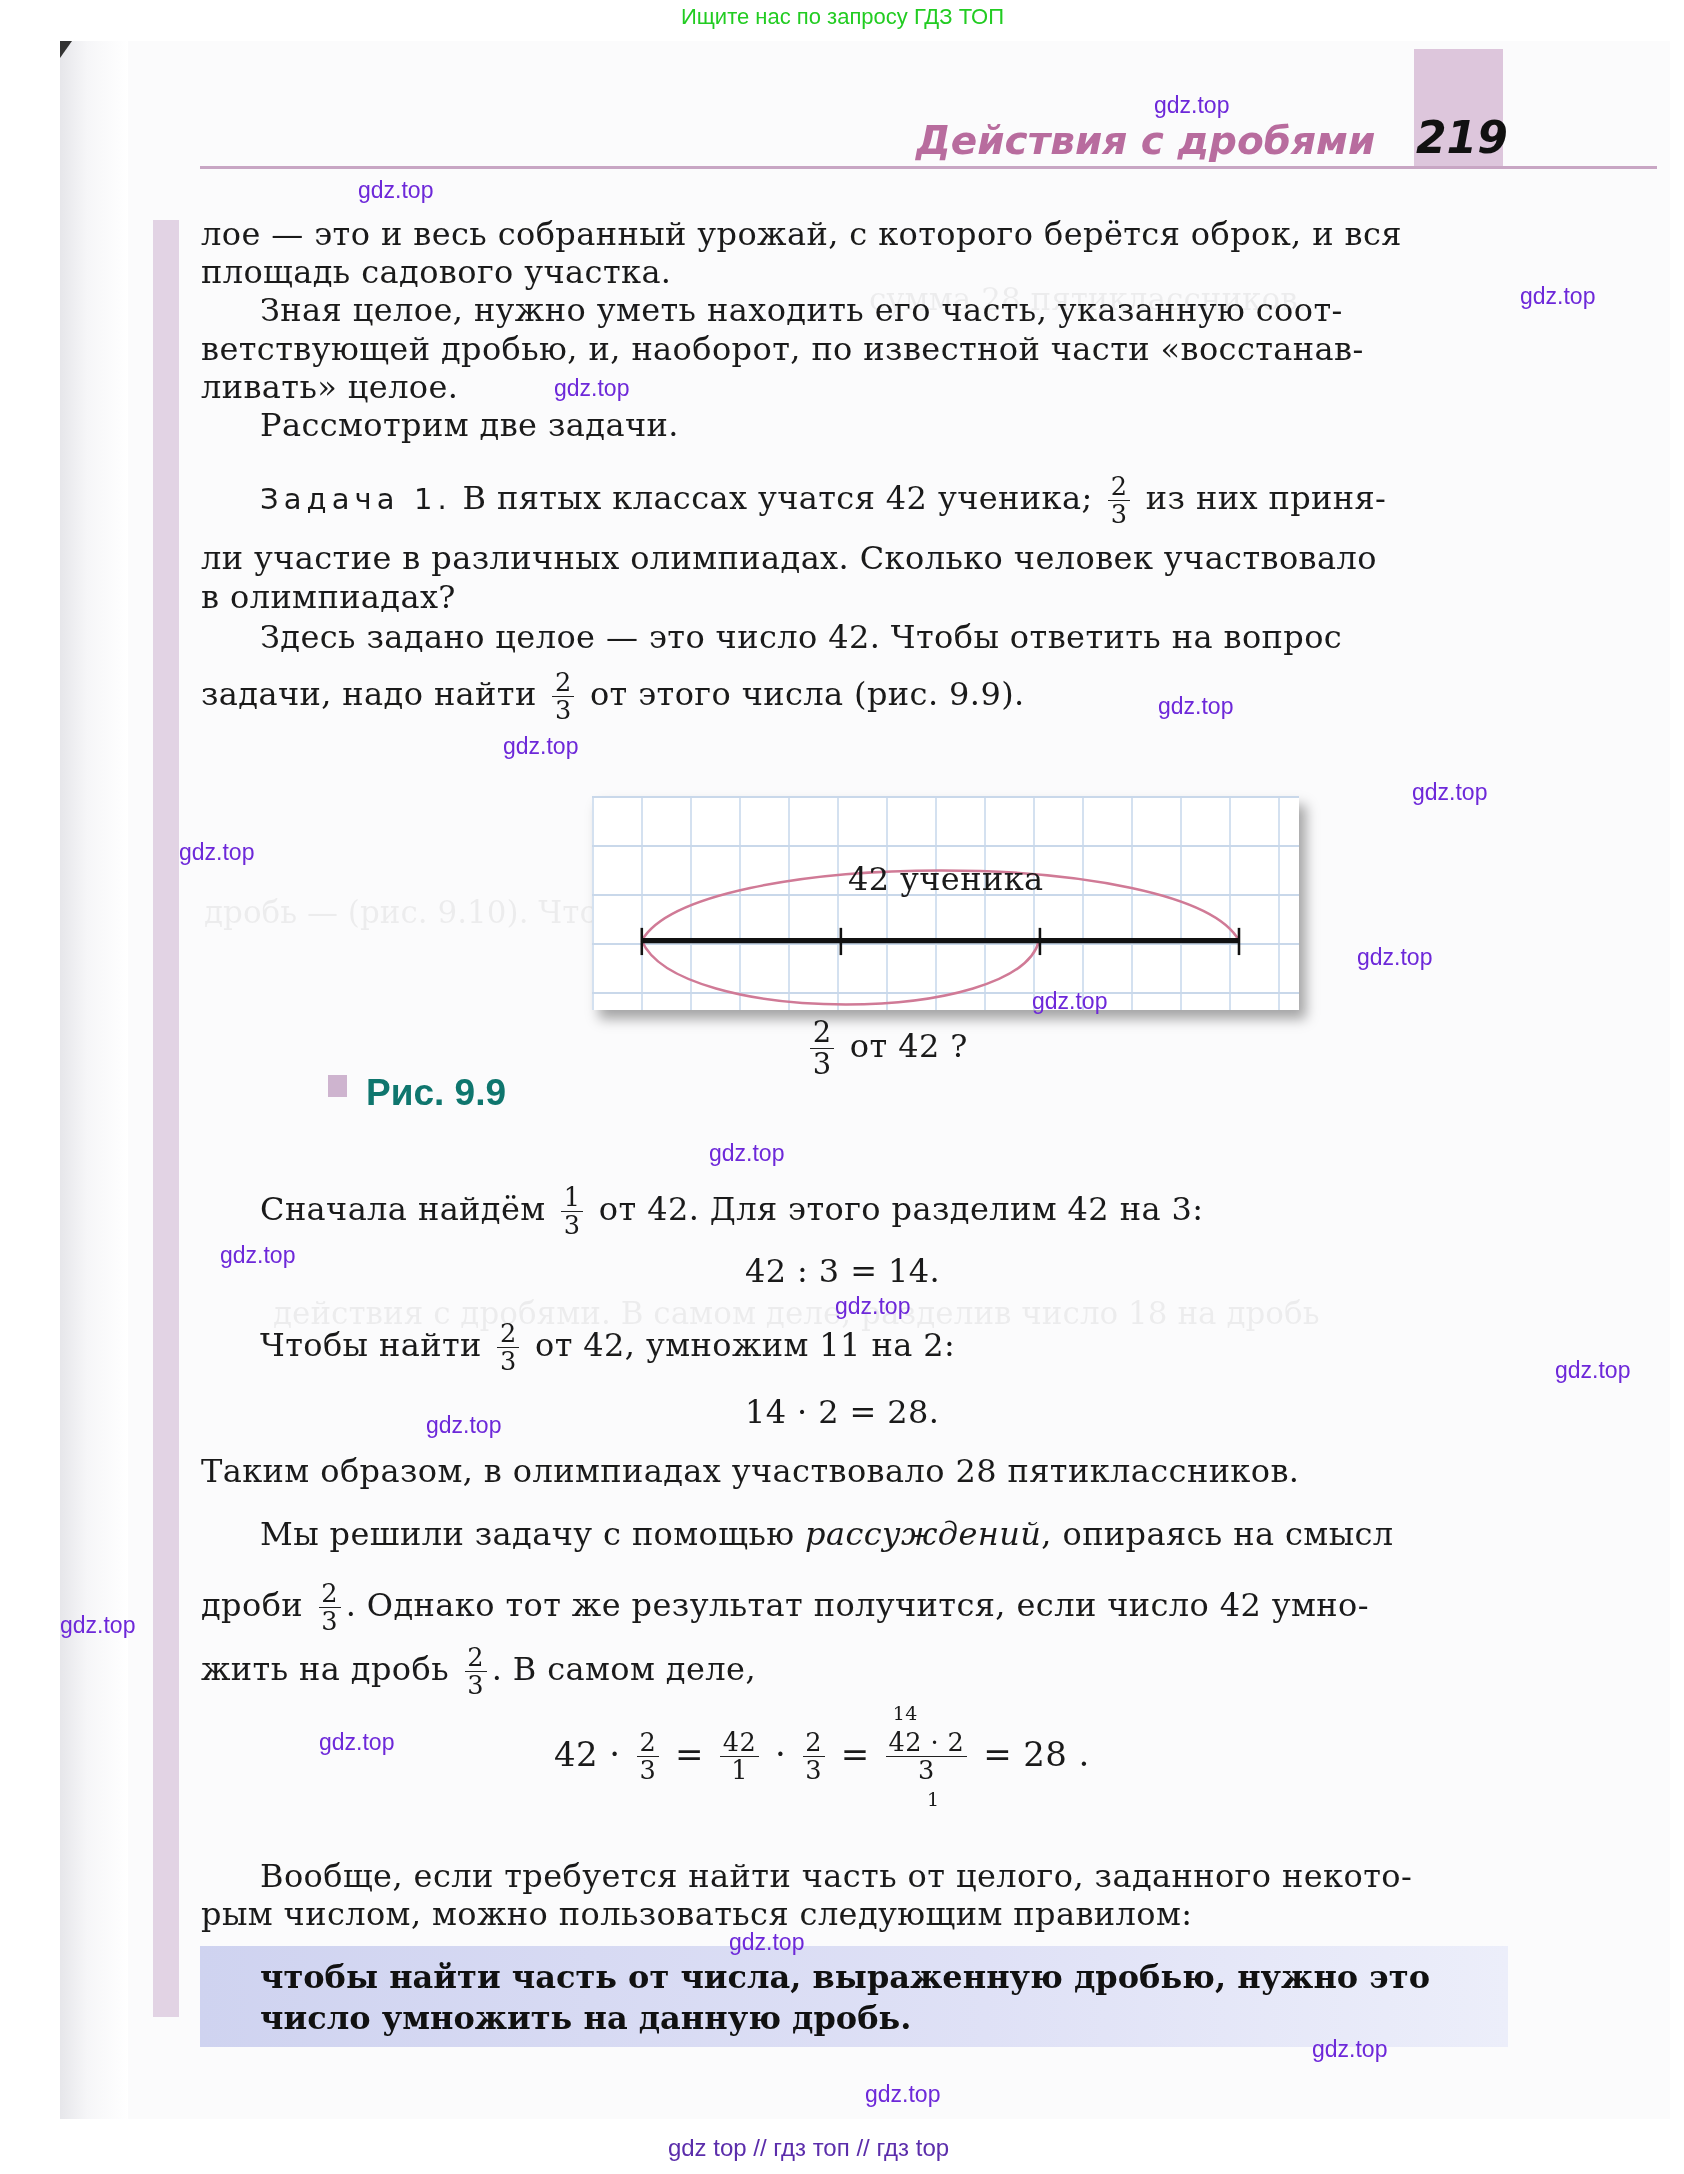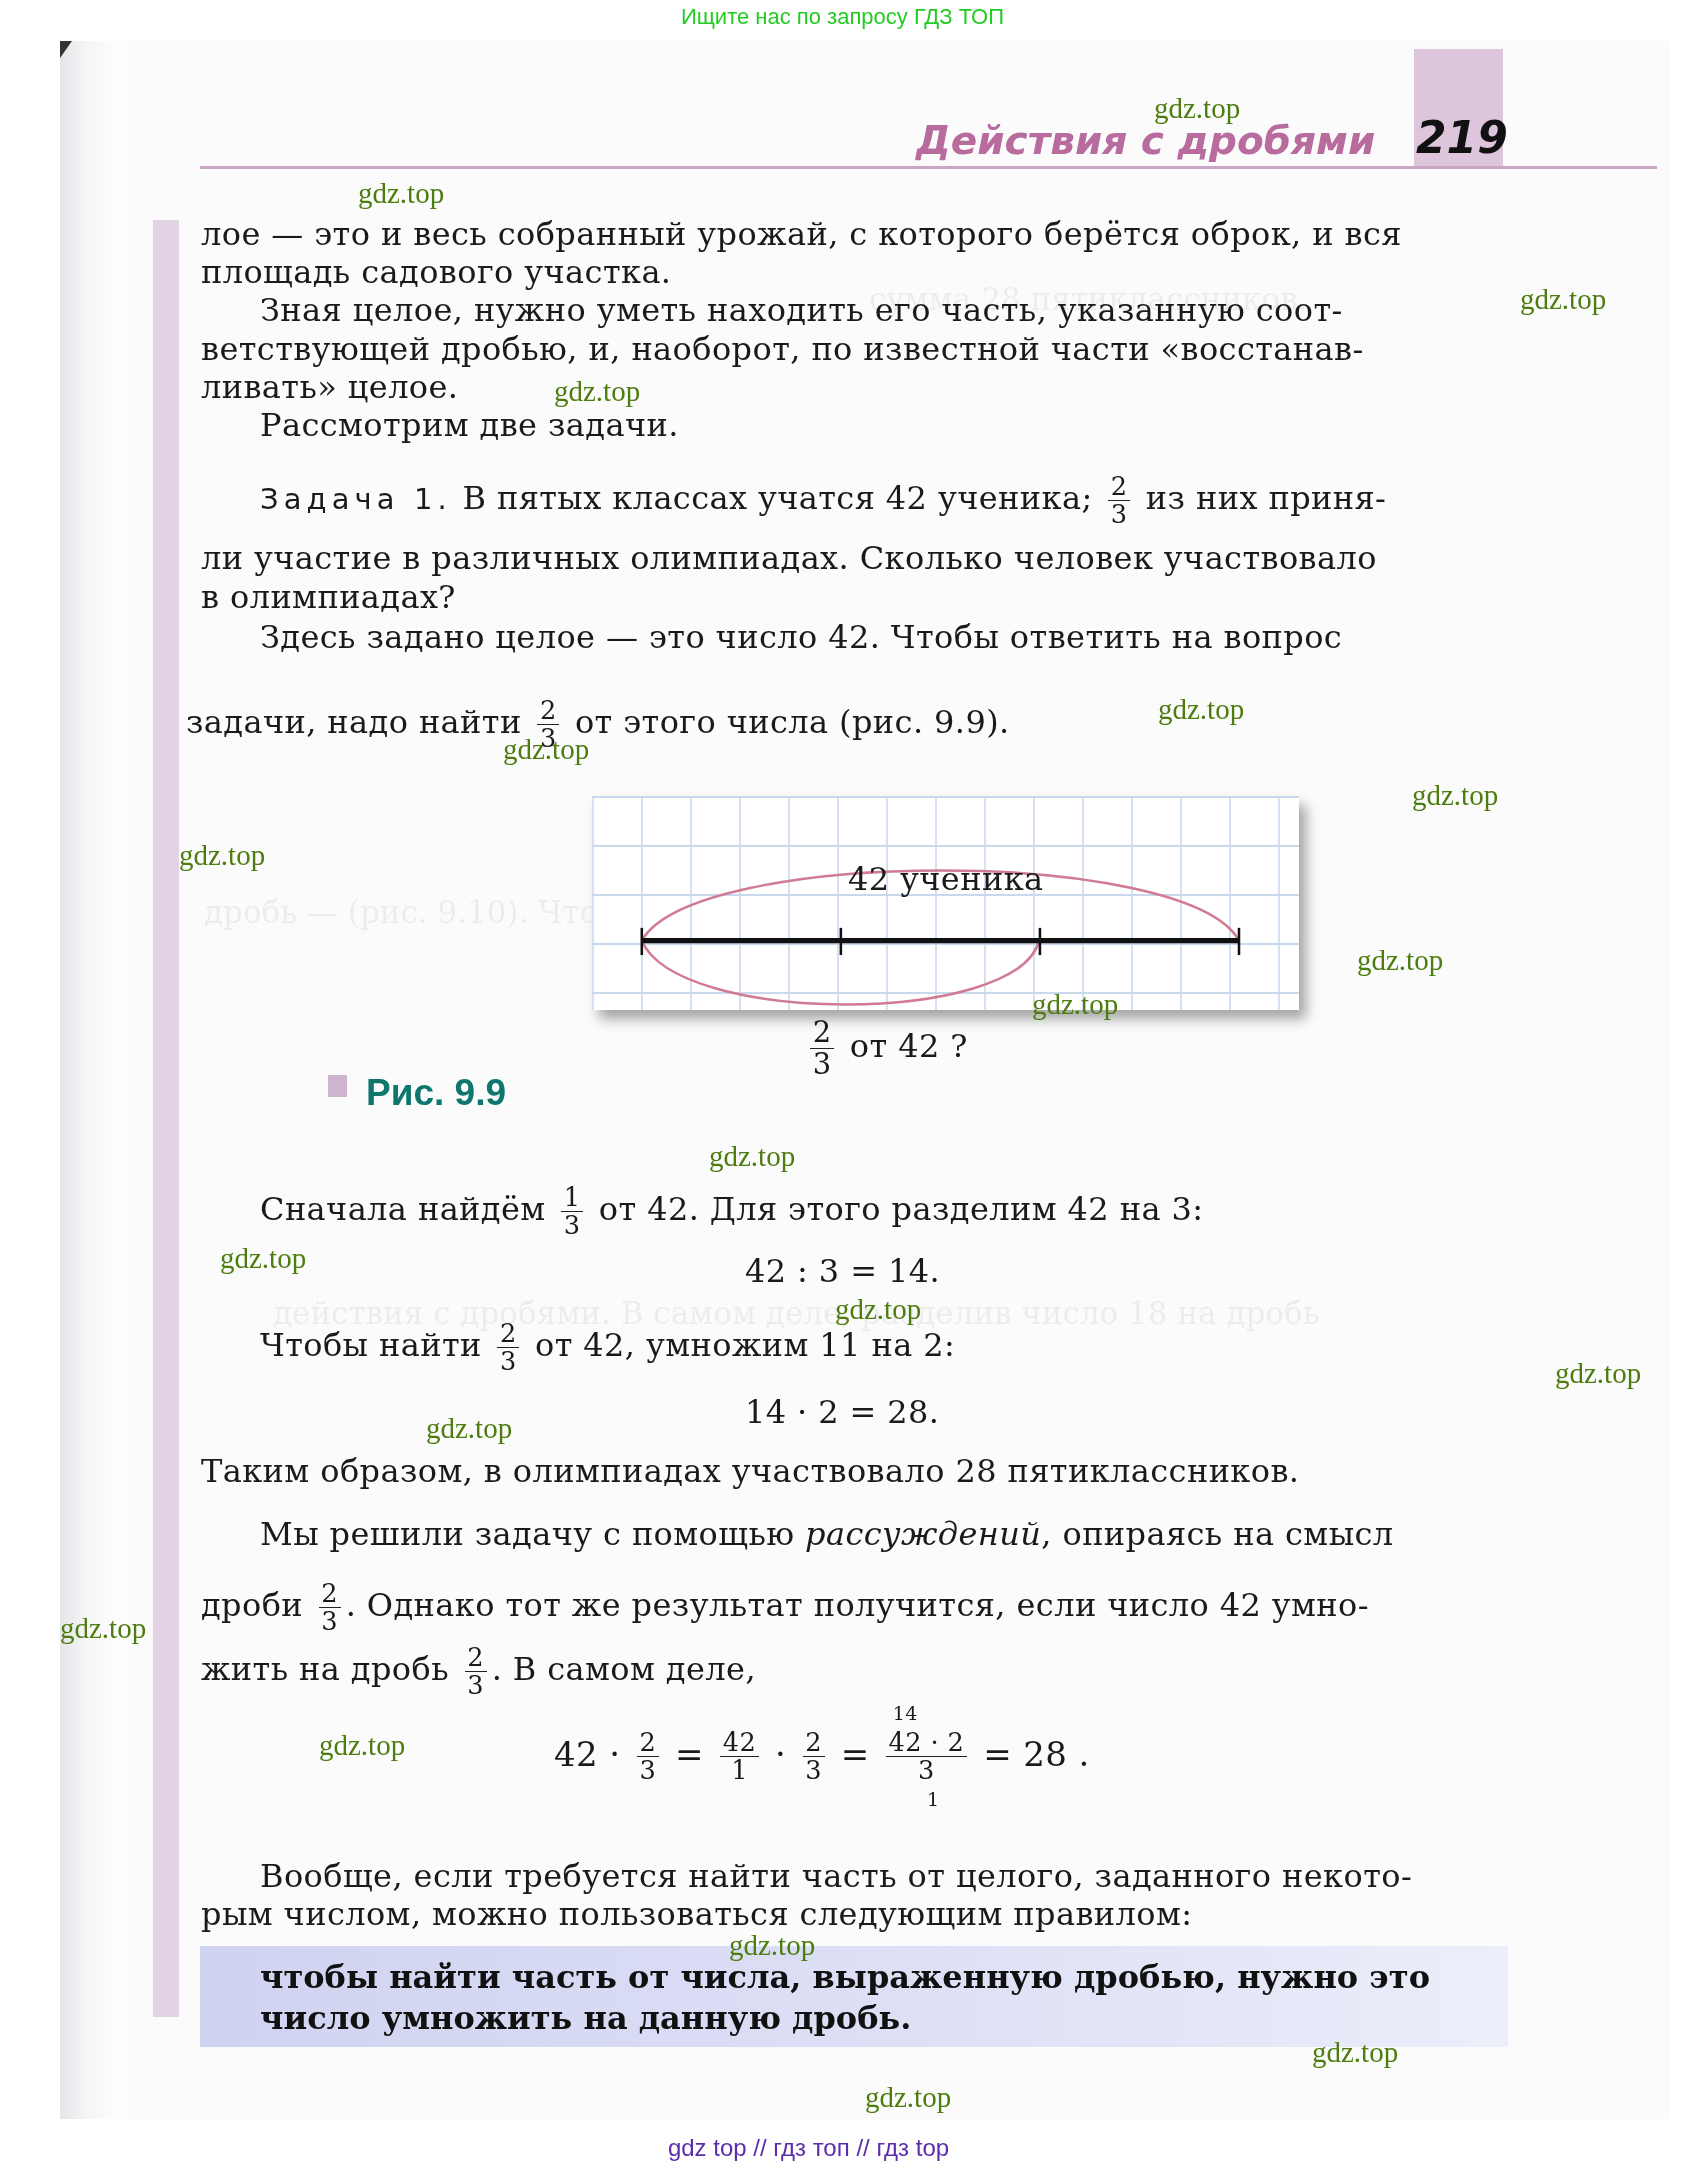--- a/index.html
+++ b/index.html
@@ -30,21 +30,21 @@
          background-image:
            linear-gradient(#c9d8ea 1.7px, transparent 1.7px),
            linear-gradient(90deg,#d4e1f0 1.7px, transparent 1.7px);
          background-size:0.9px 49px, 49px 0.9px;
          background-size:100% 49px, 49px 100%;
          box-shadow:6.8px 8.5px 12px rgba(0,0,0,0.35); }
   .fig-label { top:1072px; left:328px; font-family:Liberation Sans, sans-serif; font-weight:bold; font-size:37px; color:#0f766e; }
   .fig-square { top:1075px; left:328px; width:19px; height:22px; background:#ceb4cf; }
   .rule-box { top:1946px; left:200px; width:1308px; height:101px; background:linear-gradient(90deg,#cfd3f0 0%,#dfe1f6 60%,#eceefa 100%); }
   .rule-text { font-weight:bold; font-size:32px; line-height:41px; color:#111; white-space:nowrap; }
-  .wm { font-family:Liberation Serif, serif; font-size:29px; color:#4d7c0f; white-space:nowrap; }
+  .wm { font-family:Liberation Sans, sans-serif; font-size:23px; color:#6d28d9; white-space:nowrap; }
   .footer { top:2134px; left:0; width:1617px; text-align:center; font-family:"Liberation Sans", sans-serif; font-size:24px; color:#5b2dab; }
   .ghost { font-size:31px; color:rgba(0,0,0,0.06); white-space:nowrap; }
 </style>
 </head>
 <body>
 
 <div class="abs banner">Ищите нас по запросу ГДЗ ТОП</div>
 
 <div class="abs page"></div>
 <div class="abs spine"></div>
@@ -72,21 +72,21 @@
 <div class="abs text" style="top:473px;left:260px;">
   <span class="spaced">Задача 1.</span>
   <span>В пятых классах учатся 42 ученика;</span>
   <span class="frac"><span class="num">2</span><span class="den">3</span></span>
   <span>из них приня-</span>
 </div>
 <div class="abs text" style="top:539px;left:201px;">ли участие в различных олимпиадах. Сколько человек участвовало</div>
 <div class="abs text" style="top:578px;left:201px;">в олимпиадах?</div>
 
 <div class="abs text" style="top:618px;left:260px;">Здесь задано целое — это число 42. Чтобы ответить на вопрос</div>
-<div class="abs text" style="top:669px;left:186px;margin-top:28px;">
+<div class="abs text" style="top:669px;left:201px;">
   <span>задачи, надо найти</span>
   <span class="frac"><span class="num">2</span><span class="den">3</span></span>
   <span>от этого числа (рис. 9.9).</span>
 </div>
 
 <div class="abs fig">
   <svg width="707" height="302" style="position:absolute;left:0;top:0;" viewBox="0 0 830 355">
     <path d="M 58 170 C 120 60, 700 60, 760 170" fill="none" stroke="#d07a96" stroke-width="3"></path>
     <path d="M 58 170 C 100 270, 500 270, 525 170" fill="none" stroke="#d07a96" stroke-width="3"></path>
     <line x1="58" y1="170" x2="760" y2="170" stroke="#111" stroke-width="6"></line>

